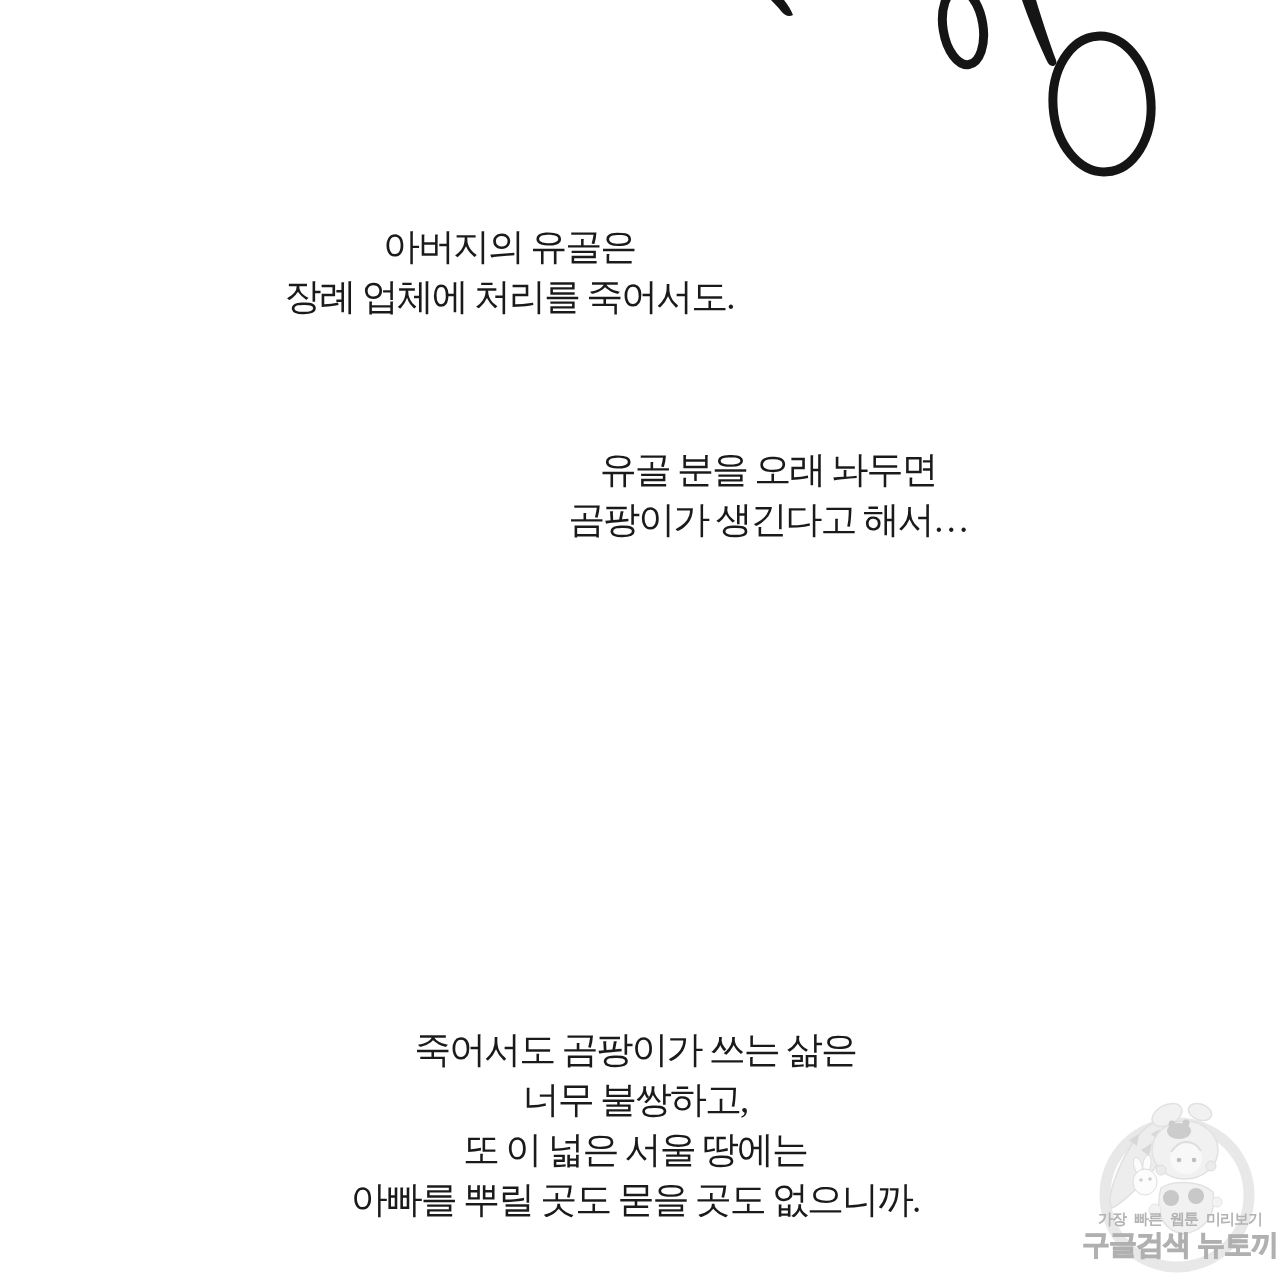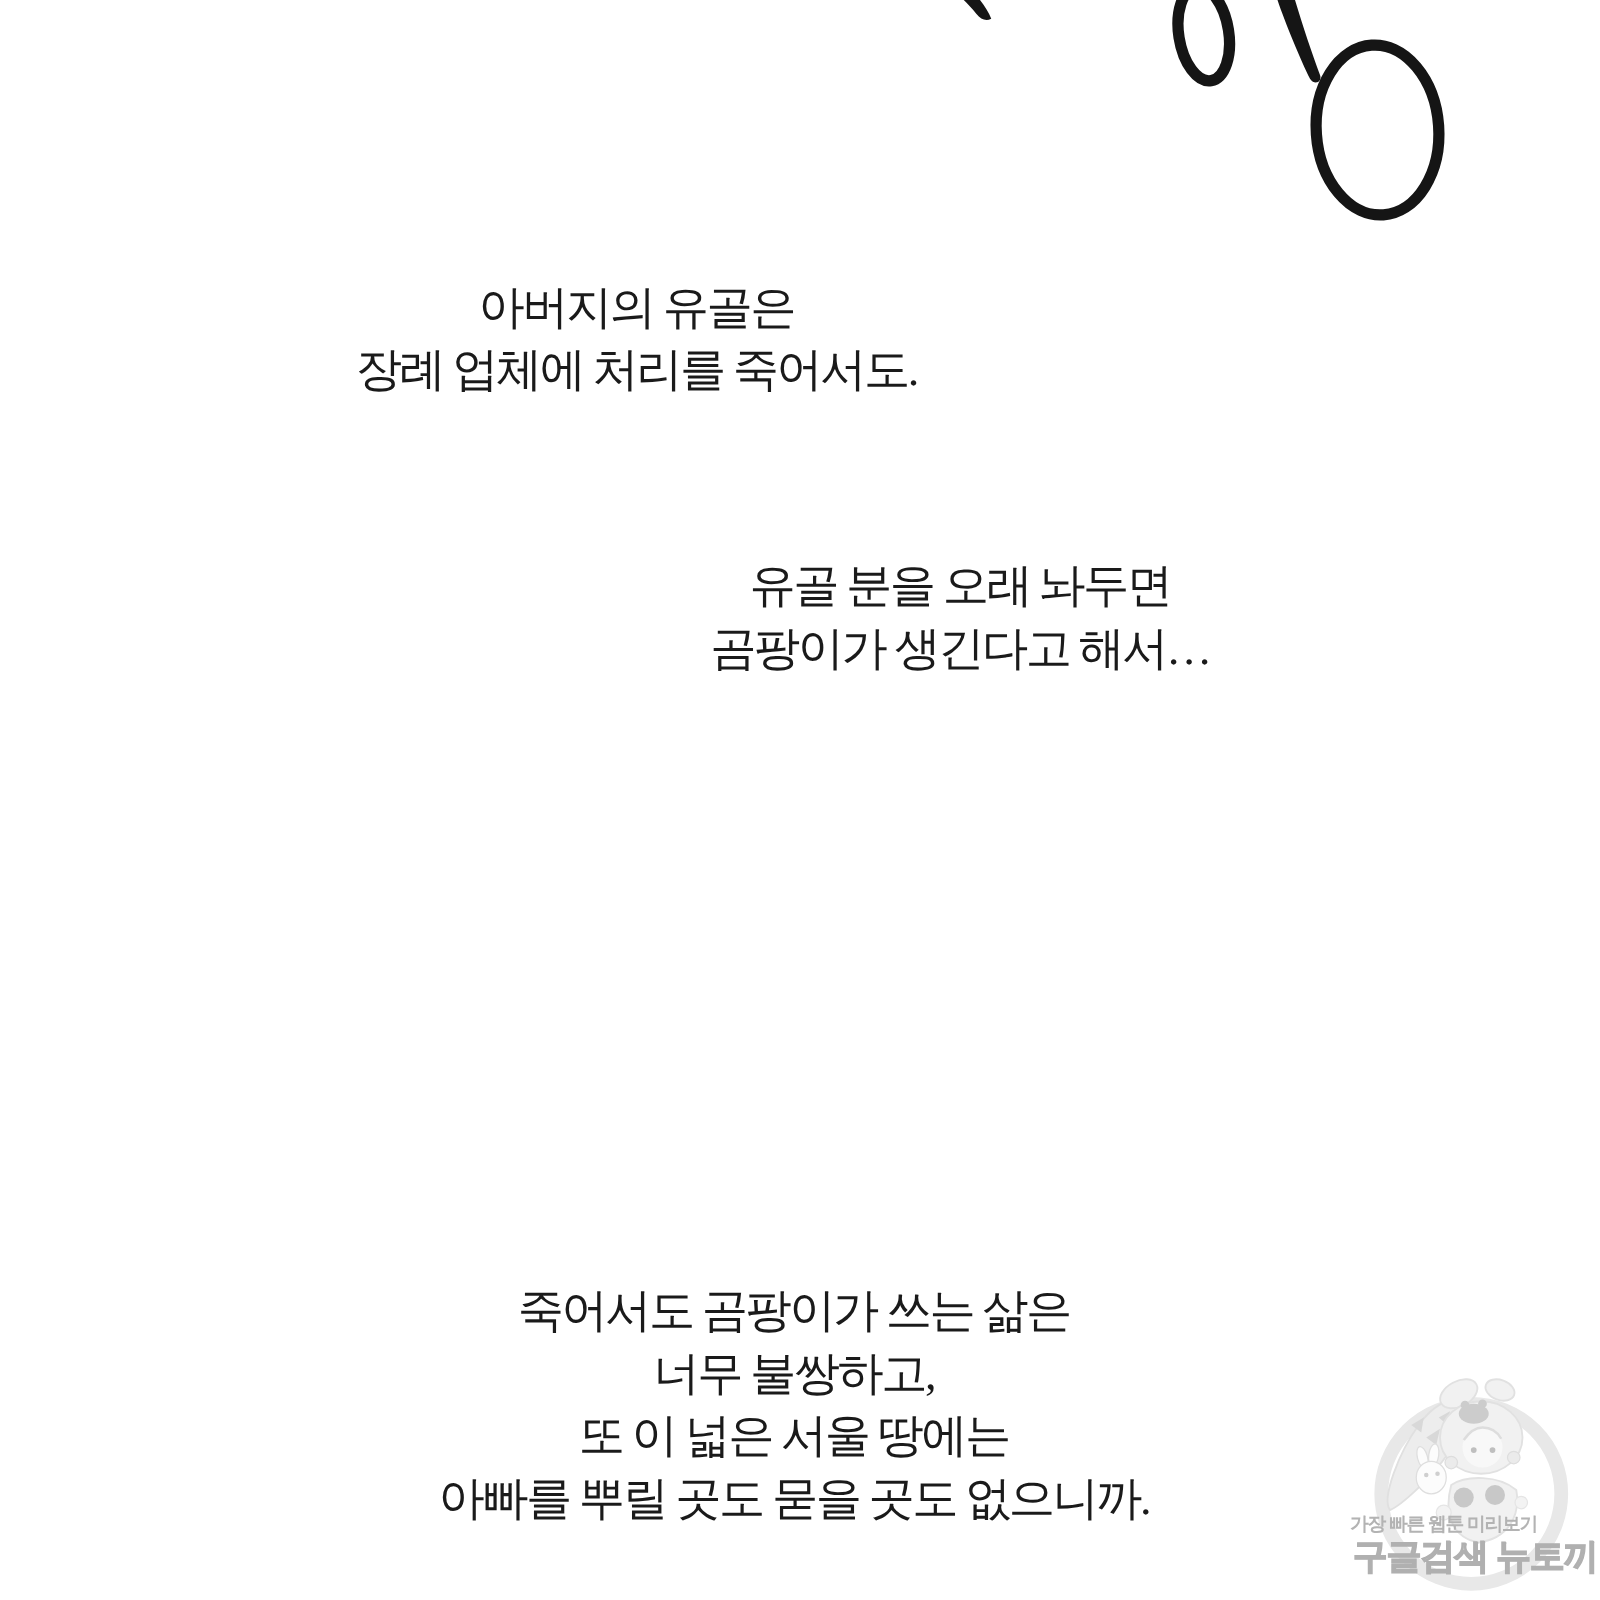--- a/index.html
+++ b/index.html
@@ -20,22 +20,22 @@
   .b1{left:109px;top:222px;width:800px;}
   .b2{left:368px;top:445px;width:800px;}
   .b3{left:235px;top:1025px;width:800px;}
 
   
   .sfx{position:absolute;left:700px;top:0;width:500px;height:200px;}
 
   
   .mascot{position:absolute;left:1085px;top:1098px;width:185px;height:182px;}
   .wm-tag{
-    position:absolute;left:1080px;top:1210px;width:200px;text-align:left;
-    font-family:Liberation Sans, sans-serif;font-weight:bold;
+    position:absolute;left:1080px;top:1210px;width:200px;text-align:center;
+    font-family:Liberation Mono, monospace;font-weight:bold;
     font-size:15px;letter-spacing:-1px;color:#b3b3b3;white-space:nowrap;
   }
   .wm-brand{
     position:absolute;left:1065px;top:1226px;width:230px;text-align:center;
     font-family:"Liberation Sans","DejaVu Sans",sans-serif;font-weight:bold;
     font-size:28px;letter-spacing:-1px;color:#c9c9c9;
     -webkit-text-stroke:1px #b0b0b0;white-space:nowrap;
   }
 </style>
 </head>

